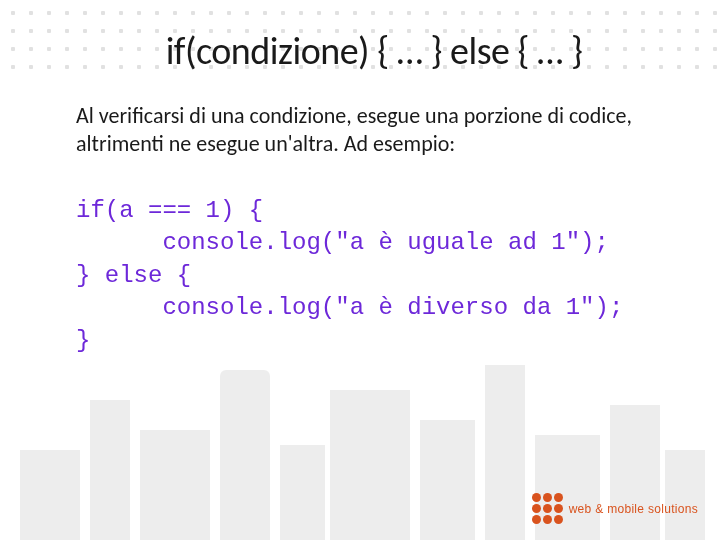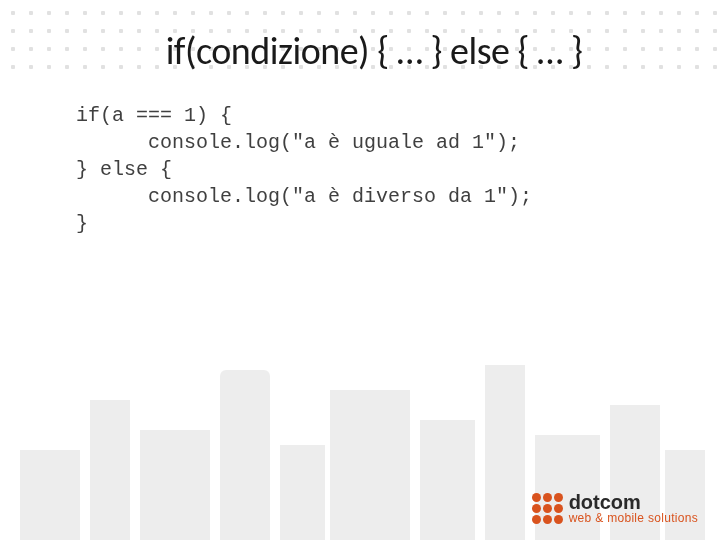--- a/index.html
+++ b/index.html
@@ -52,24 +52,24 @@
     letter-spacing: -0.5px;
   }
   .desc {
     font-size: 22px;
     line-height: 1.25;
     color: #1a1a1a;
     margin-bottom: 38px;
   }
   .code {
     font-family: "Courier New", Courier, monospace;
-    font-size: 20px;
+    font-size: 24px;
     line-height: 1.35;
     white-space: pre;
-    color: #404040;
+    color: #6d28d9;
   }
   
   .logo {
     position: absolute;
     right: 22px;
     bottom: 16px;
     display: flex;
     align-items: center;
     gap: 6px;
     pointer-events: none;
@@ -104,20 +104,21 @@
       <div class="bldg b8"></div>
       <div class="bldg b9"></div>
     <div class="bldg b10"></div>
       <div class="bldg b11"></div>
   </div>
 </div>
 
 <div class="content">
   <h1 class="title">if(condizione) { … } else { … }</h1>
 
+  <p class="desc">Al verificarsi di una condizione, esegue una porzione di codice, altrimenti ne esegue un'altra. Ad esempio:</p>
 
   <div class="code">if(a === 1) {
       console.log("a è uguale ad 1");
 } else {
       console.log("a è diverso da 1");
 }</div>
 </div>
 
 <div class="logo">
   <div class="logo-dots">
@@ -125,16 +126,15 @@
       <span></span>
       <span></span>
     <span></span>
       <span></span>
       <span></span>
     <span></span>
       <span></span>
       <span></span>
   </div>
   <div class="logo-text">
-    <span class="logo-name">dotcom</span>
     <span class="logo-sub">web &amp; mobile solutions</span>
   </div>
 </div>
 
 </body></html>

